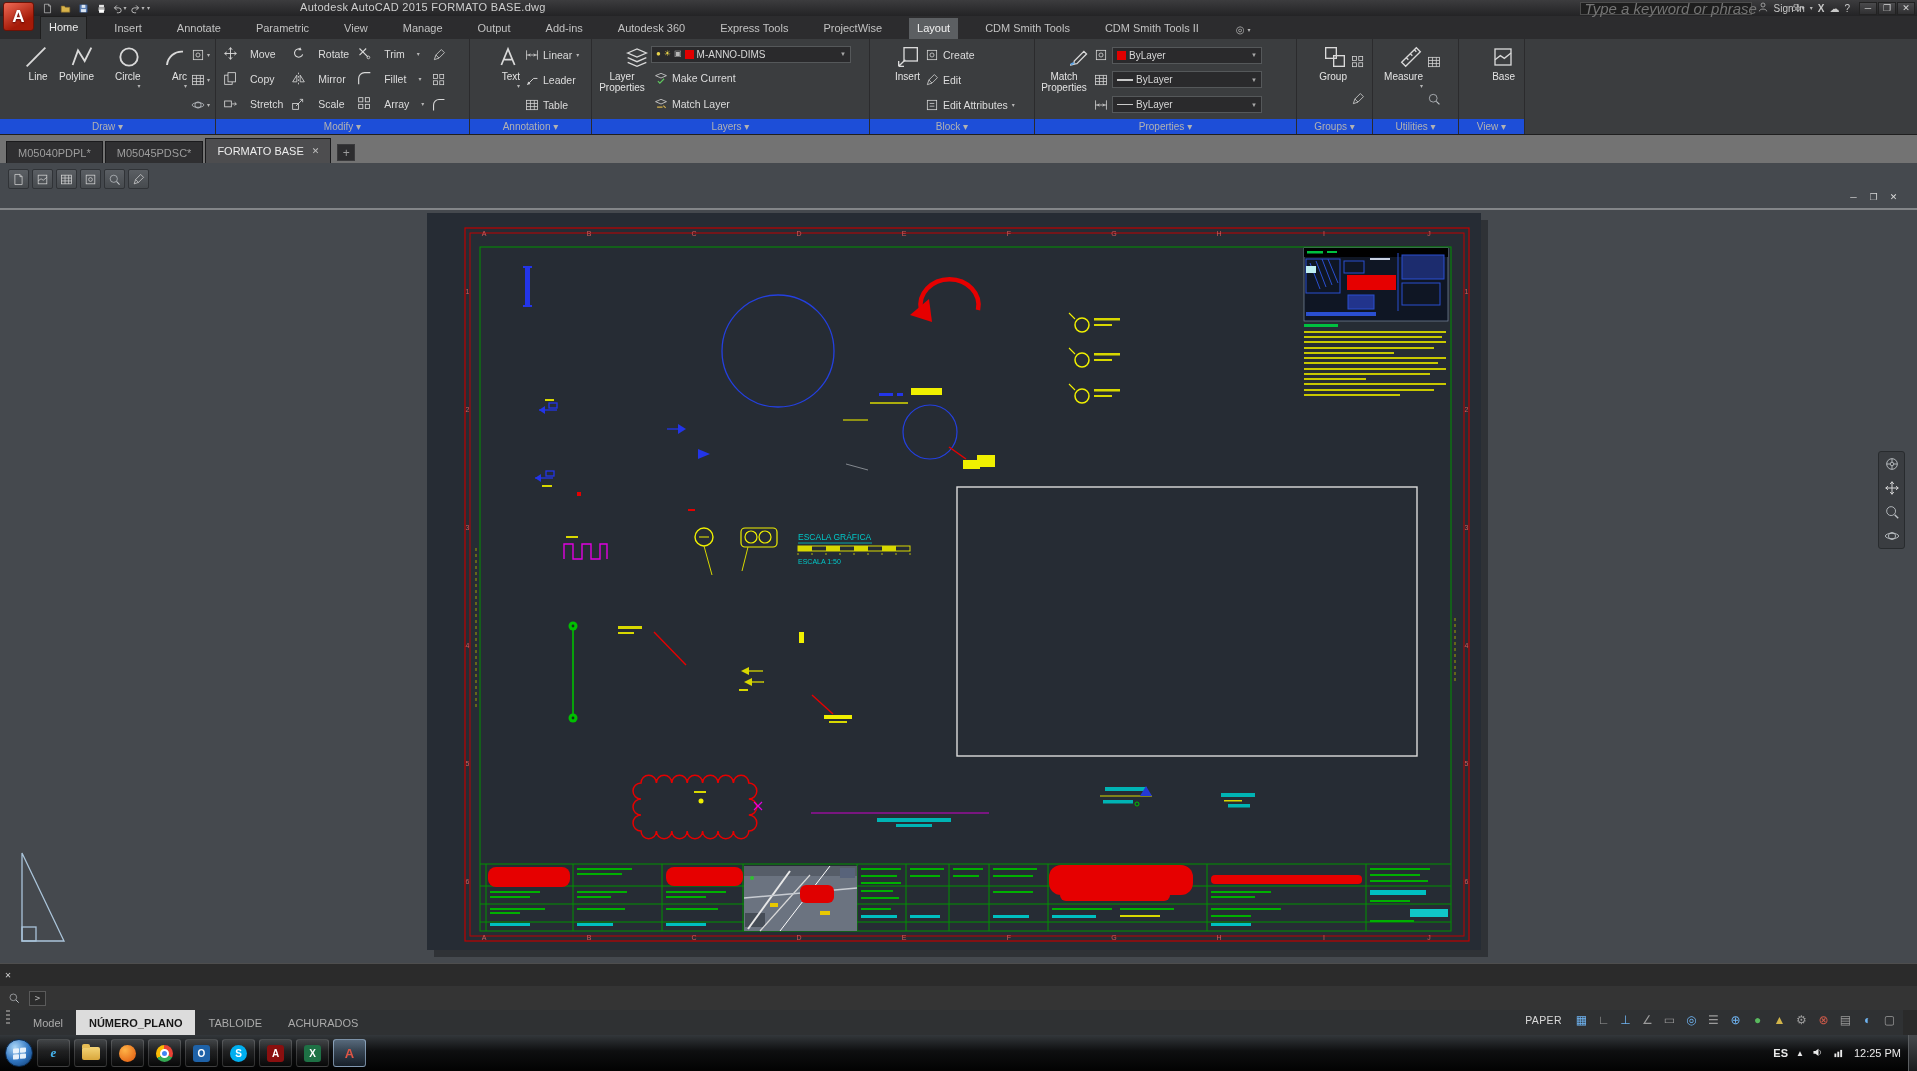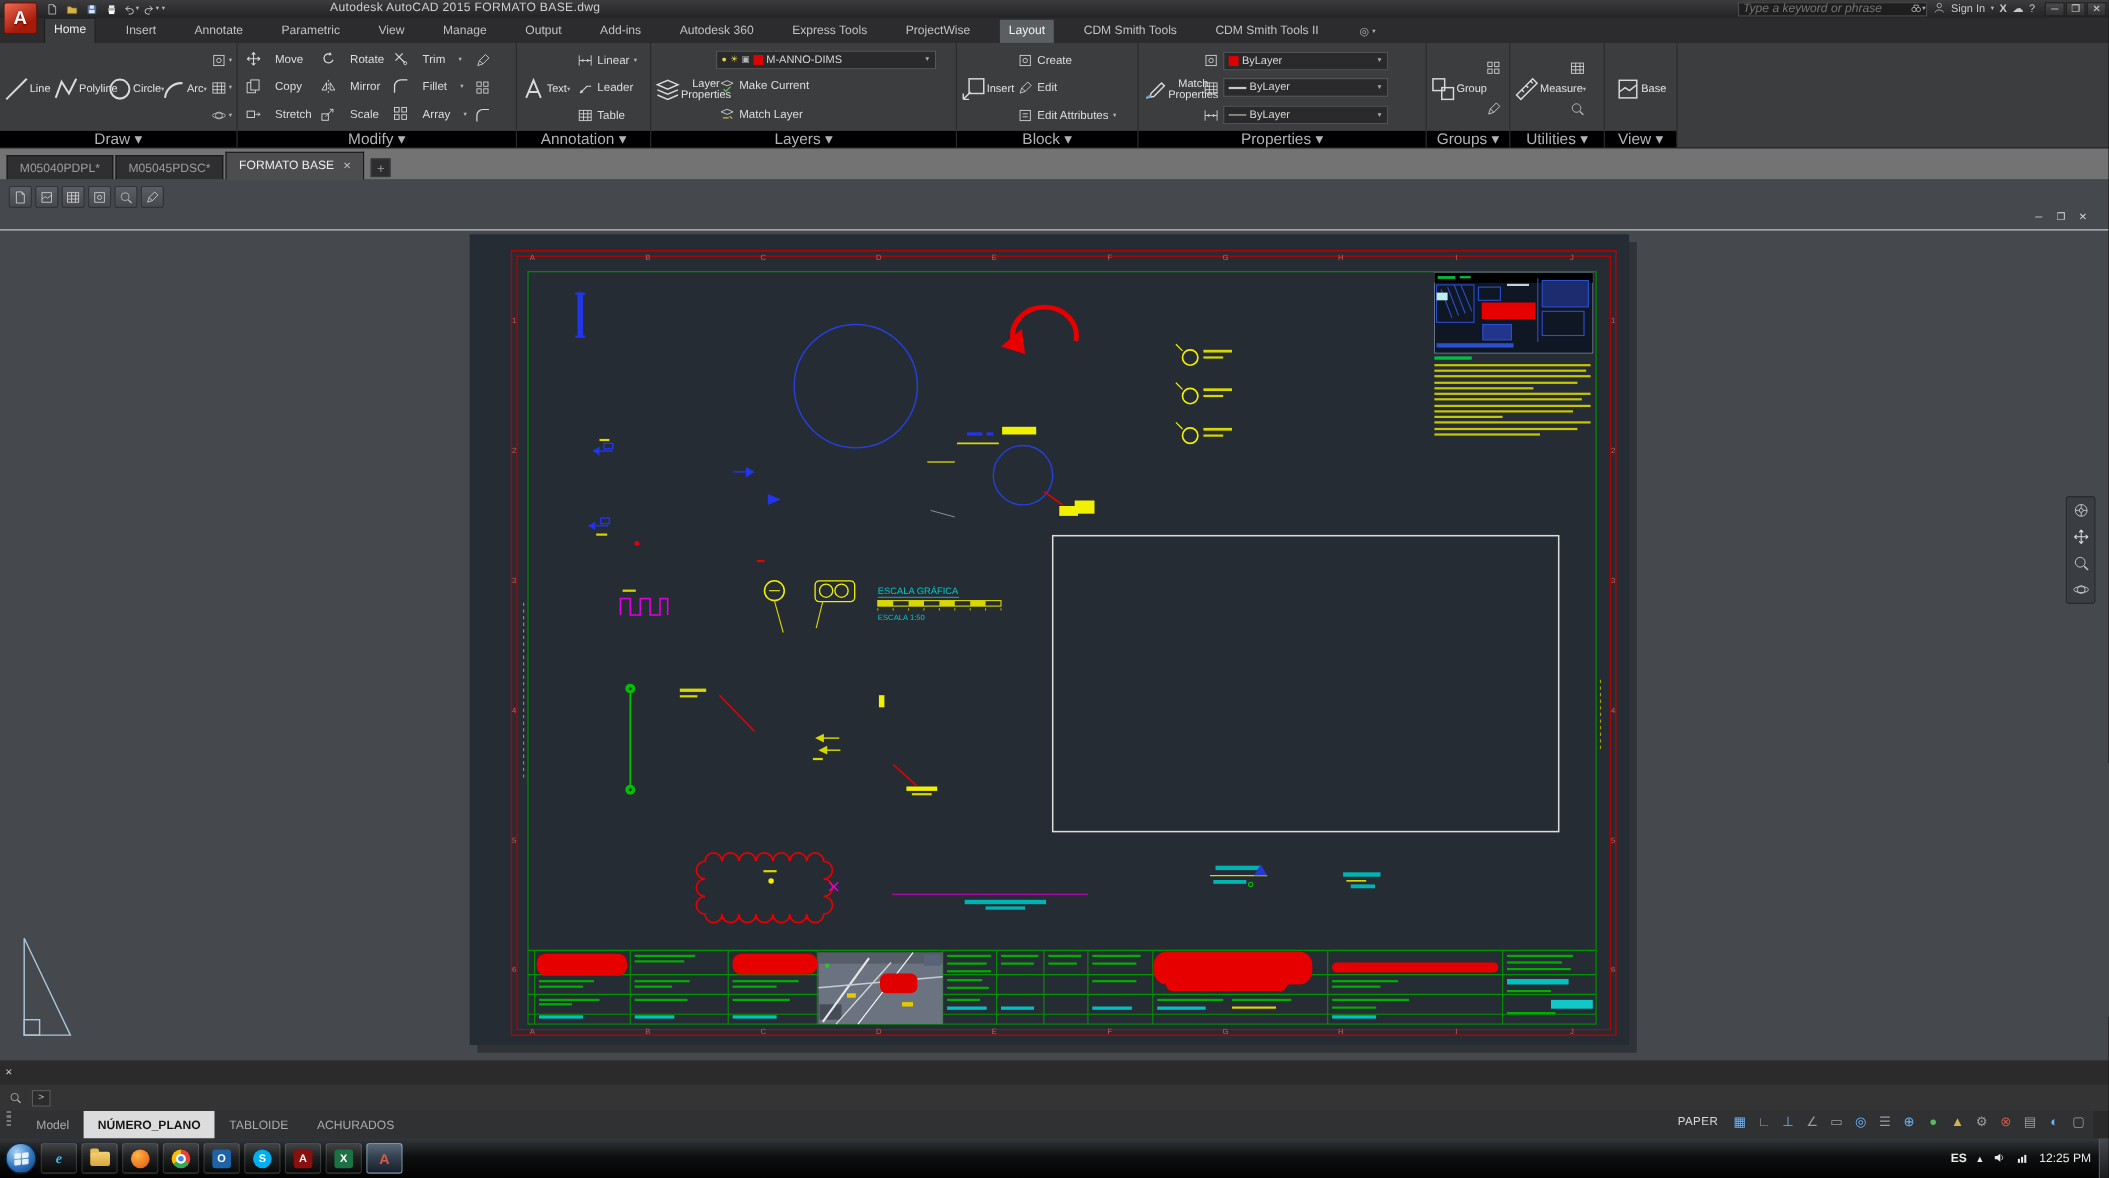--- a/index.html
+++ b/index.html
@@ -9,38 +9,38 @@
   
   .titlebar{position:absolute;top:0;left:0;right:0;height:16px;background:linear-gradient(#3c3c3e,#232325);color:#cfcfcf;font-size:11px;z-index:20}
   .tb-title{position:absolute;left:300px;right:300px;top:1px;letter-spacing:.3px;white-space:nowrap}
   .appbtn{position:absolute;left:3px;top:2px;width:31px;height:29px;z-index:40;background:linear-gradient(150deg,#ef6a55,#a51a08 70%);border:1px solid #6d1206;border-radius:3px;color:#fff;font-weight:bold;font-size:17px;display:flex;align-items:center;justify-content:center;text-shadow:0 1px 2px #500}
   .qat{position:absolute;left:39px;top:1px;height:14px;display:flex;align-items:center;gap:1px;z-index:30}
   .qi{width:17px;height:13px;display:flex;align-items:center;justify-content:center}
   .qi svg{width:11px;height:11px}
   .caret{font-size:6px;color:#b5b5b5;line-height:6px}
   .infocenter{position:absolute;right:2px;top:1px;height:14px;display:flex;align-items:center;gap:5px;z-index:30;font-size:10px;color:#c8c8c8}
   .search{display:flex;align-items:center;background:#1e1e1e;border:1px solid #4c4c4c;height:13px;width:172px}
-  .search input{flex:1;background:transparent;border:none;outline:none;color:#8f8f8f;font-style:italic;font-size:11px;padding:0 4px;font-family:"Liberation Sans",sans-serif}
+  .search input{flex:1;background:transparent;border:none;outline:none;color:#8f8f8f;font-style:italic;font-size:15px;padding:0 4px;font-family:"Liberation Sans",sans-serif}
   .ic14 svg{width:12px;height:12px}
   .winbtns{display:flex;gap:1px;margin-left:4px}
   .winbtn{width:18px;height:13px;display:flex;align-items:center;justify-content:center;color:#d5d5d5;font-size:9px;background:linear-gradient(#4a4a4c,#303032);border:1px solid #222}
 
   
   .ribbontabs{position:absolute;top:16px;left:0;right:0;height:23px;background:#2c2c2e;display:flex;align-items:flex-end;padding-left:40px;font-size:11px;color:#c2c2c2;z-index:10}
   .rtab{padding:4px 8px 5px;margin-right:19px;white-space:nowrap}
   .rtab.active{background:#3b3d3f;color:#ececec;border:1px solid #1e1e1e;border-bottom:none;padding-bottom:6px}
   .rtab.hilite{background:#5c5f62;color:#f2f2f2}
   .rtab-tools{display:flex;align-items:center;gap:3px;margin-left:10px;padding-bottom:4px}
 
   
   .ribbon{position:absolute;top:39px;left:0;right:0;height:96px;background:#3b3d3f;border-bottom:1px solid #1f1f1f;display:flex;z-index:5}
   .panel{height:100%;display:flex;flex-direction:column;border-right:1px solid #2b2b2d;flex:0 0 auto}
   .pc{flex:1;display:flex;padding:2px 3px 0;gap:2px}
-  .plabel{height:15px;background:#000000;color:#b2b2b2;font-size:14px;text-align:center;line-height:15px;white-space:nowrap;overflow:hidden}
-  .bigbtn{width:47px;display:flex;flex-direction:row;align-items:center;color:#e3e3e3;font-size:10px;line-height:10.5px;text-align:center;padding-top:4px}
+  .plabel{height:15px;background:#1d4ed8;color:#b2b2b2;font-size:10px;text-align:center;line-height:15px;white-space:nowrap;overflow:hidden}
+  .bigbtn{width:47px;display:flex;flex-direction:column;align-items:flex-end;color:#e3e3e3;font-size:10px;line-height:10.5px;text-align:center;padding-top:4px}
   .bigbtn svg{width:24px;height:24px;margin-bottom:3px;flex:0 0 auto}
   .col{display:flex;flex-direction:column;justify-content:space-around;padding:2px 0}
   .mini{display:flex;align-items:center;gap:2px;height:18px;padding:0 2px}
   .mini svg{width:14px;height:14px}
   .srow{display:flex;align-items:center;gap:4px;color:#dcdcdc;font-size:10.5px;height:20px;padding:0 3px;white-space:nowrap}
   .srow svg{width:14px;height:14px;flex:0 0 auto}
   .mgrid{display:grid;grid-template-rows:repeat(3,25px);grid-auto-flow:column;align-items:center}
   .mitem{display:flex;align-items:center;gap:12px;color:#dcdcdc;font-size:10.5px;padding:0 4px;white-space:nowrap}
   .mitem svg{width:15px;height:15px;flex:0 0 auto}
   .combo{display:flex;align-items:center;background:#2a2a2c;border:1px solid #55585a;height:17px;font-size:10px;color:#d8d8d8;padding:0 4px;gap:3px;white-space:nowrap}

